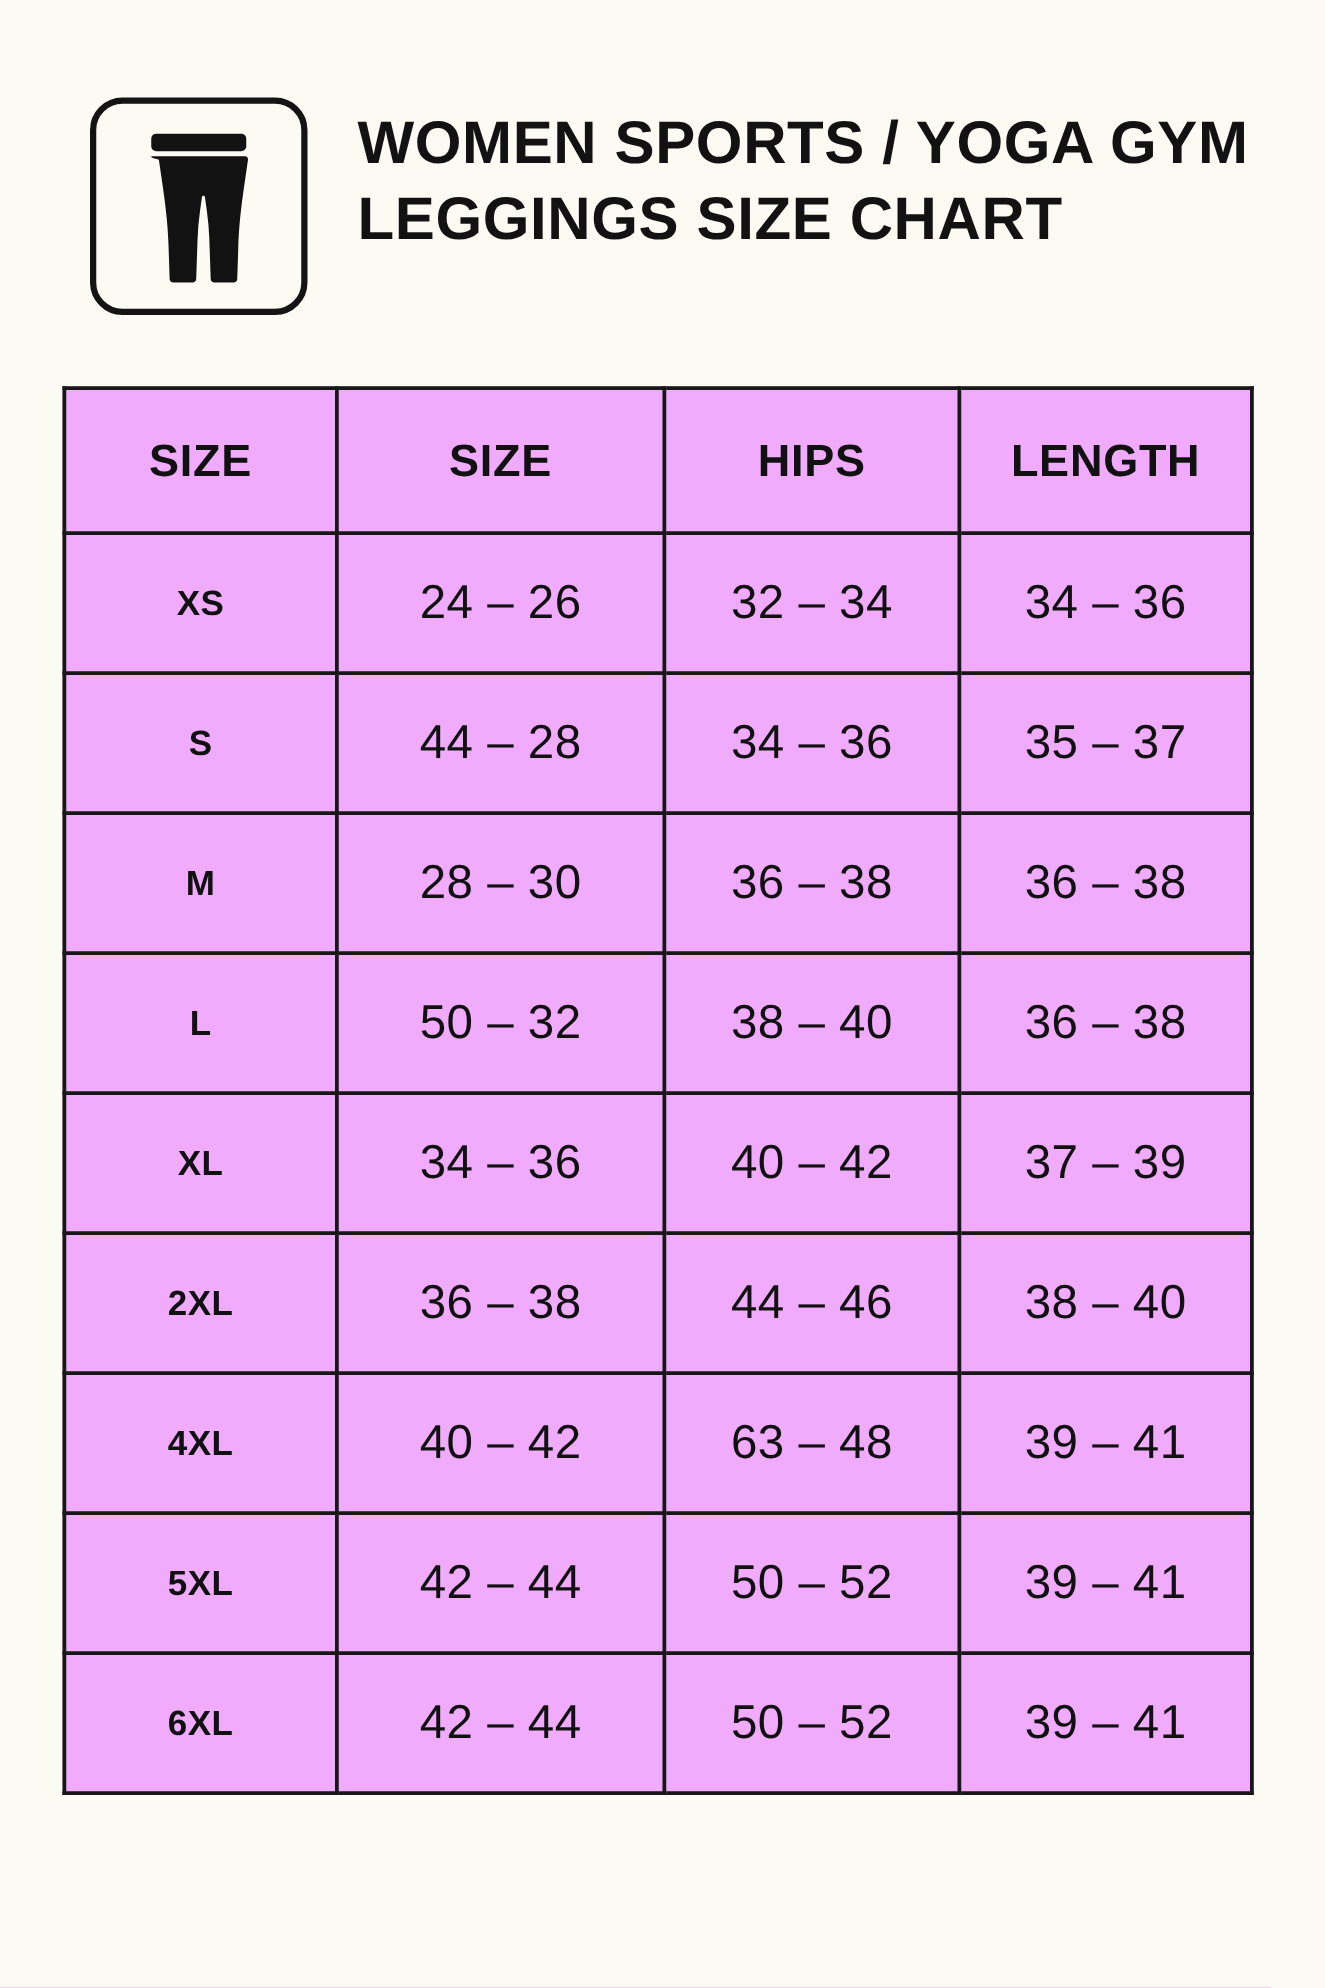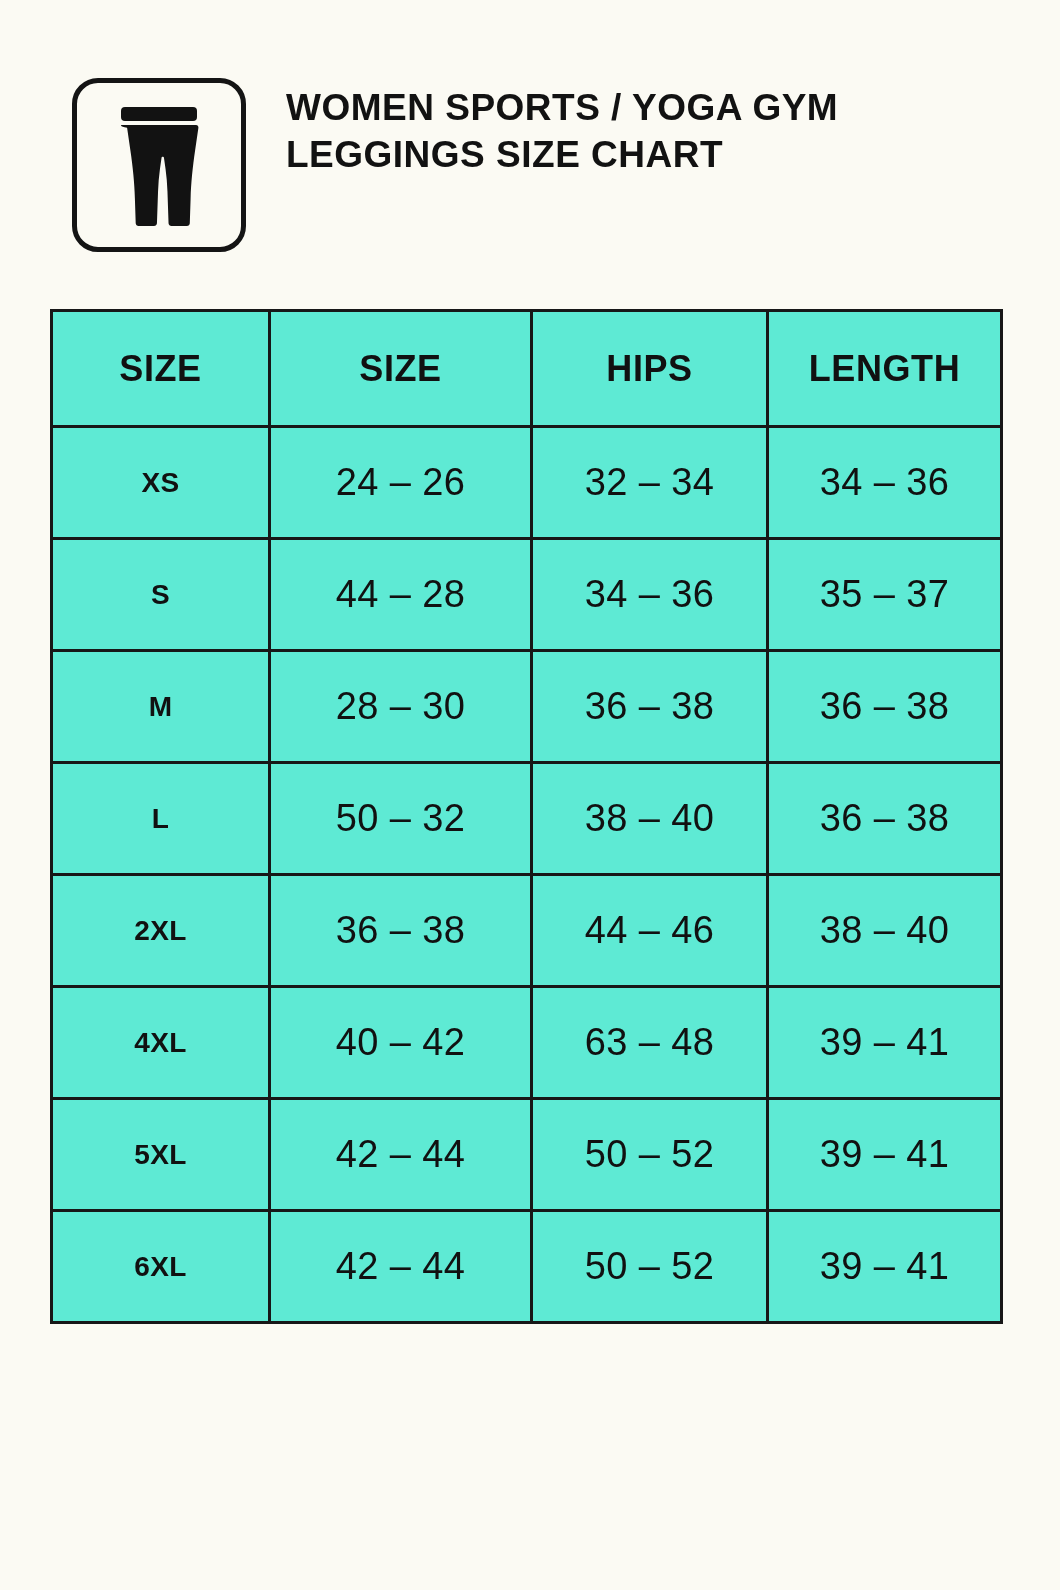--- a/index.html
+++ b/index.html
@@ -41,39 +41,39 @@
     justify-content: center;
   }
   .logo-box svg {
     display: block;
   }
   .title-wrap {
     flex: 1 1 auto;
     padding-top: 6px;
   }
   .title {
-    font-size: 37px;
+    font-size: 48px;
     line-height: 1.28;
     font-weight: 700;
     letter-spacing: 0.5px;
     color: #121212;
     margin: 0;
     text-transform: uppercase;
     font-family: "Liberation Sans", sans-serif;
   }
 
   
   .table-wrap {
     margin: 57px 60px 0 50px;
   }
   table.size-chart {
     width: 950px;
     border-collapse: collapse;
     table-layout: fixed;
-    background: #5eead4;
+    background: #f0abfc;
   }
   table.size-chart th,
   table.size-chart td {
     border: 3px solid #171717;
     text-align: center;
     vertical-align: middle;
     height: 109px;
     padding: 0;
     color: #111111;
   }
@@ -153,20 +153,26 @@
           <td class="val-cell">36 – 38</td>
           <td class="val-cell">36 – 38</td>
         </tr>
         <tr>
           <td class="size-cell">L</td>
           <td class="val-cell">50 – 32</td>
           <td class="val-cell">38 – 40</td>
           <td class="val-cell">36 – 38</td>
         </tr>
         <tr>
+          <td class="size-cell">XL</td>
+          <td class="val-cell">34 – 36</td>
+          <td class="val-cell">40 – 42</td>
+          <td class="val-cell">37 – 39</td>
+        </tr>
+        <tr>
           <td class="size-cell">2XL</td>
           <td class="val-cell">36 – 38</td>
           <td class="val-cell">44 – 46</td>
           <td class="val-cell">38 – 40</td>
         </tr>
         <tr>
           <td class="size-cell">4XL</td>
           <td class="val-cell">40 – 42</td>
           <td class="val-cell">63 – 48</td>
           <td class="val-cell">39 – 41</td>

